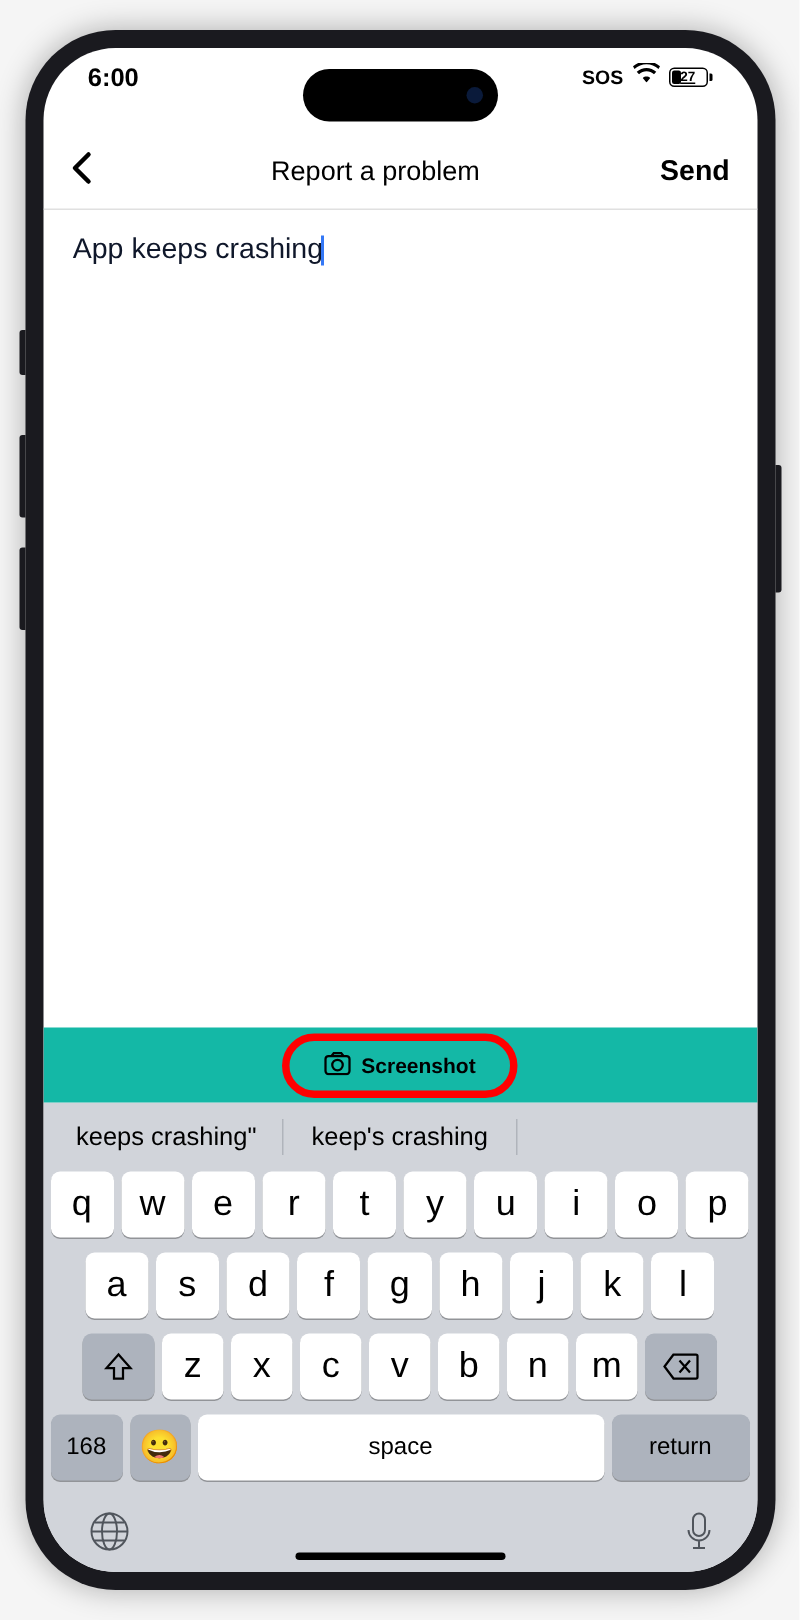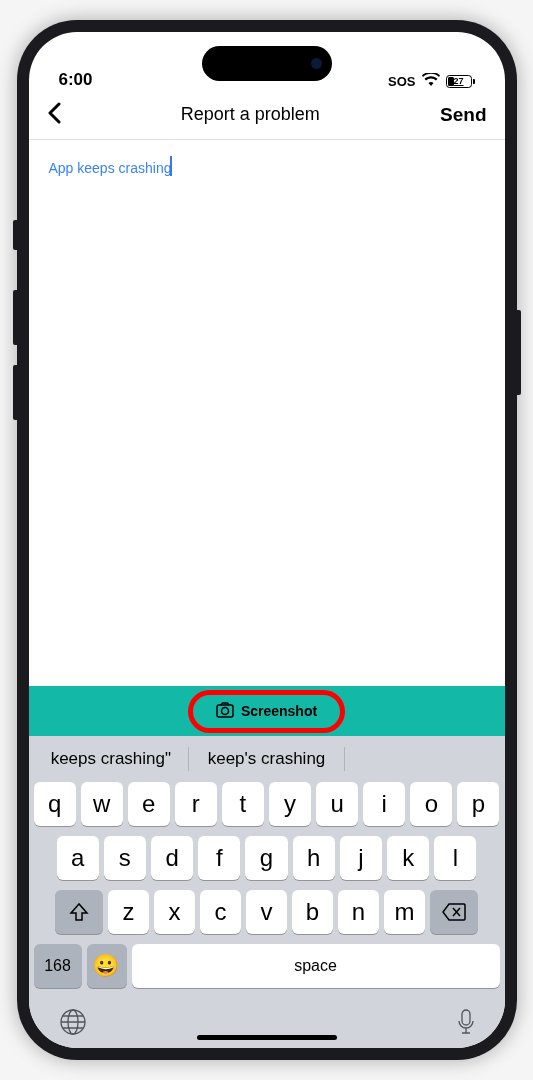--- a/index.html
+++ b/index.html
@@ -88,21 +88,21 @@
     }
     .camera-dot {
       width: 11px;
       height: 11px;
       background: #0a1a3a;
       border-radius: 50%;
     }
     .status-bar {
       height: 58px;
       display: flex;
-      align-items: flex-end;
+      align-items: flex-start;
       justify-content: space-between;
       padding: 0 30px;
       padding-top: 10px;
       font-weight: 600;
     }
     .status-time {
       font-size: 17px;
       font-weight: 700;
     }
     .status-right {
@@ -173,22 +173,22 @@
     }
     .send-button {
       font-size: 19px;
       font-weight: 600;
     }
     .content-area {
       flex: 1;
       padding: 16px 20px;
     }
     .text-input {
-      font-size: 14px;
-      color: #3b82f6;
+      font-size: 19px;
+      color: #0f172a;
       position: relative;
       display: inline-block;
     }
     .text-cursor {
       display: inline-block;
       width: 2px;
       height: 20px;
       background: #3478f6;
       vertical-align: text-bottom;
       margin-left: -1px;
@@ -447,20 +447,21 @@
               <path d="M7 1L1 9l6 8h15a1 1 0 001-1V2a1 1 0 00-1-1H7z"></path>
               <path d="M11 5l7 8M18 5l-7 8"></path>
             </svg>
         </div>
       </div>
 
       <div class="bottom-row">
         <div class="key key-special key-123">168</div>
         <div class="key key-special key-emoji">😀</div>
         <div class="key key-space">space</div>
+        <div class="key key-special key-return">return</div>
       </div>
 
       <div class="keyboard-footer">
         <div class="globe-icon">
           <svg viewBox="0 0 28 28" fill="none" stroke="#50555c" stroke-width="1.3">
               <circle cx="14" cy="14" r="12"></circle>
               <ellipse cx="14" cy="14" rx="5" ry="12"></ellipse>
               <path d="M2 14h24M4 8h20M4 20h20"></path>
             </svg>
         </div>

